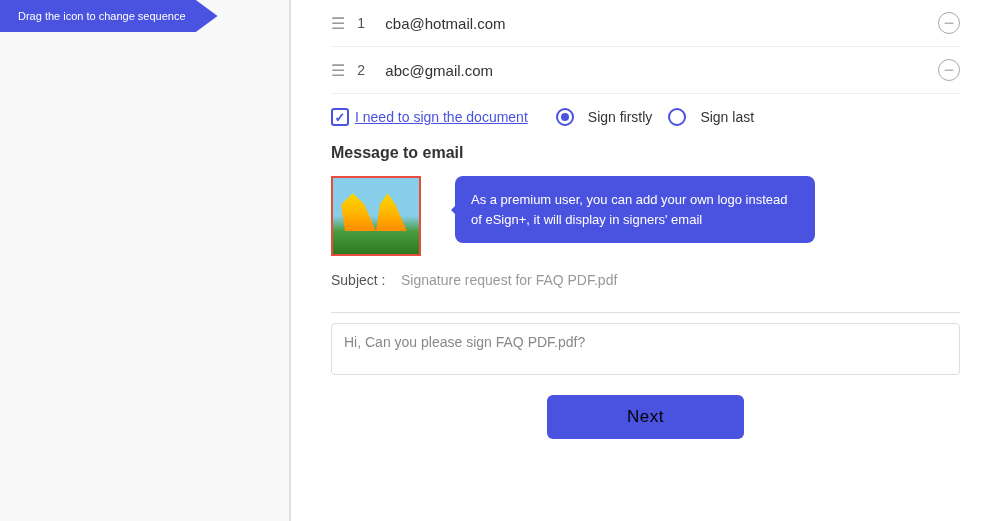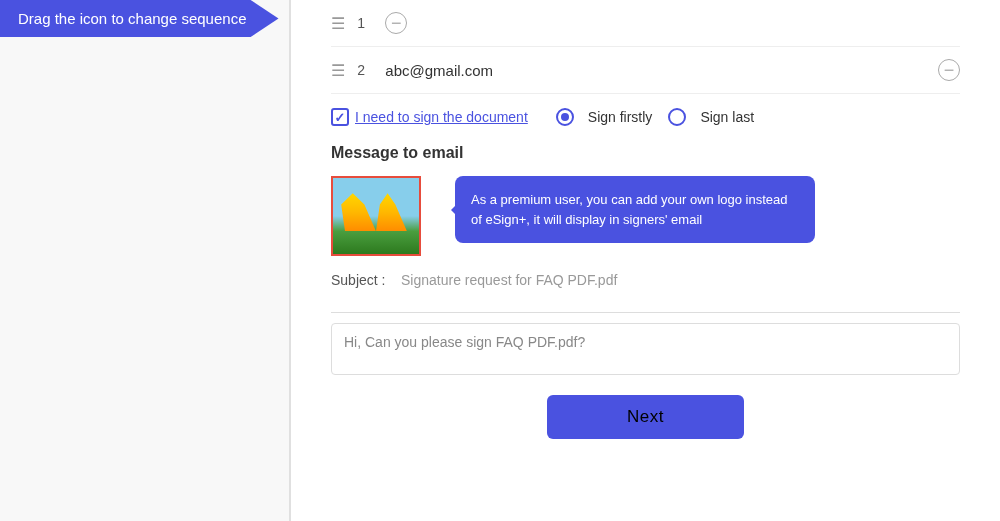--- a/index.html
+++ b/index.html
@@ -20,21 +20,21 @@
     }
 
     
     .tooltip-banner {
       position: absolute;
       top: 0;
       left: 0;
       background: #4a52e0;
       color: white;
       padding: 10px 18px;
-      font-size: 15px;
+      font-size: 11px;
       font-weight: 500;
       z-index: 10;
       clip-path: polygon(0 0, 90% 0, 100% 50%, 90% 100%, 0 100%);
       padding-right: 32px;
     }
 
     
     .content-area {
       position: absolute;
       top: 0;
@@ -309,20 +309,21 @@
   <div class="tooltip-banner">
     <span>Drag the icon to change sequence</span>
   </div>
 
   <div class="content-area">
 
     
     <div class="signer-row">
       <span class="drag-icon">☰</span>
       <span class="signer-number">1</span>
+      <span class="signer-email">cba@hotmail.com</span>
       <div class="remove-btn">−</div>
     </div>
 
     
     <div class="signer-row">
       <span class="drag-icon">☰</span>
       <span class="signer-number">2</span>
       <span class="signer-email">abc@gmail.com</span>
       <div class="remove-btn">−</div>
     </div>

